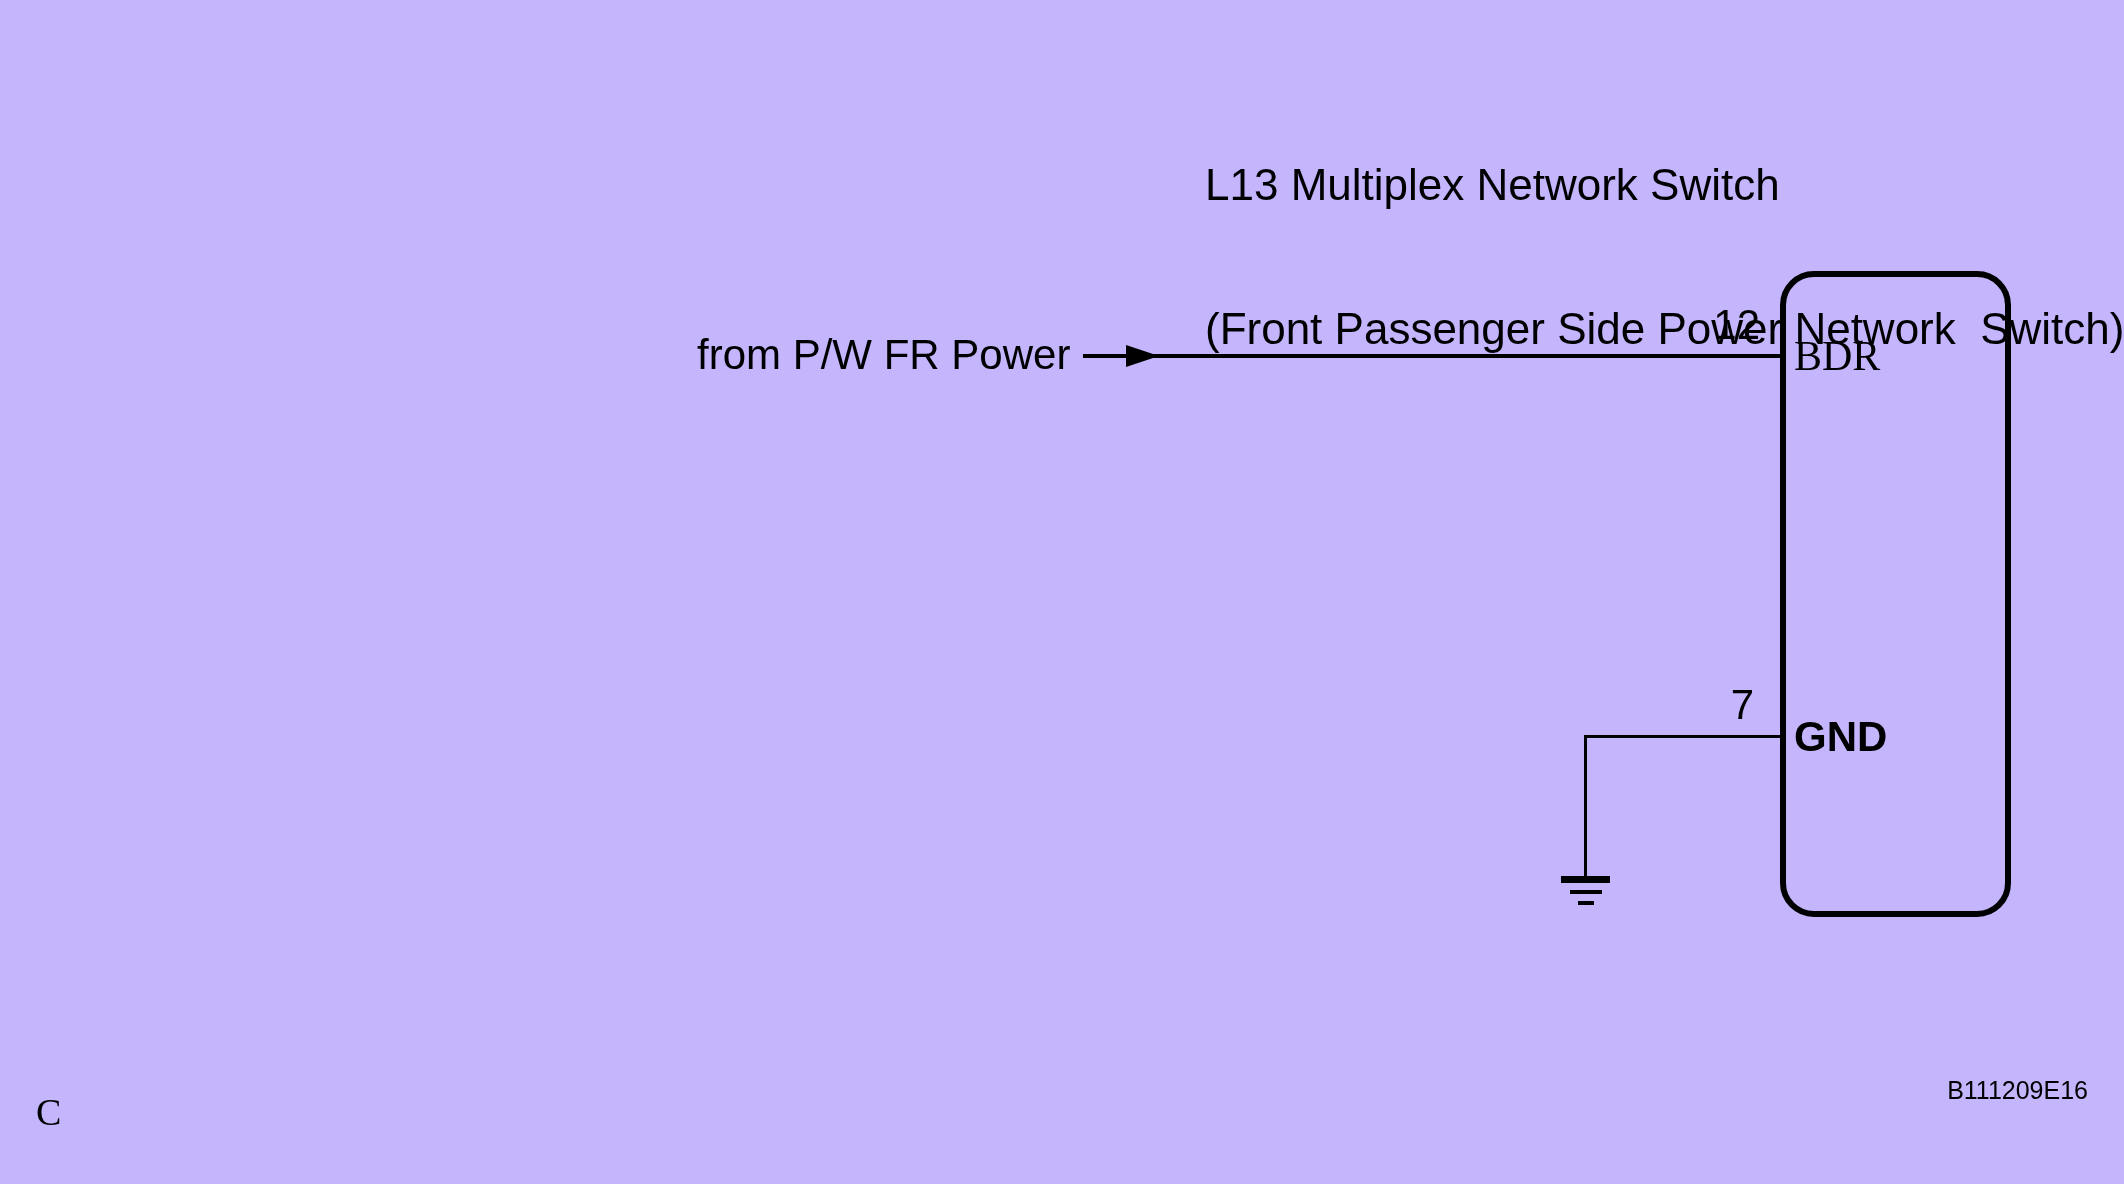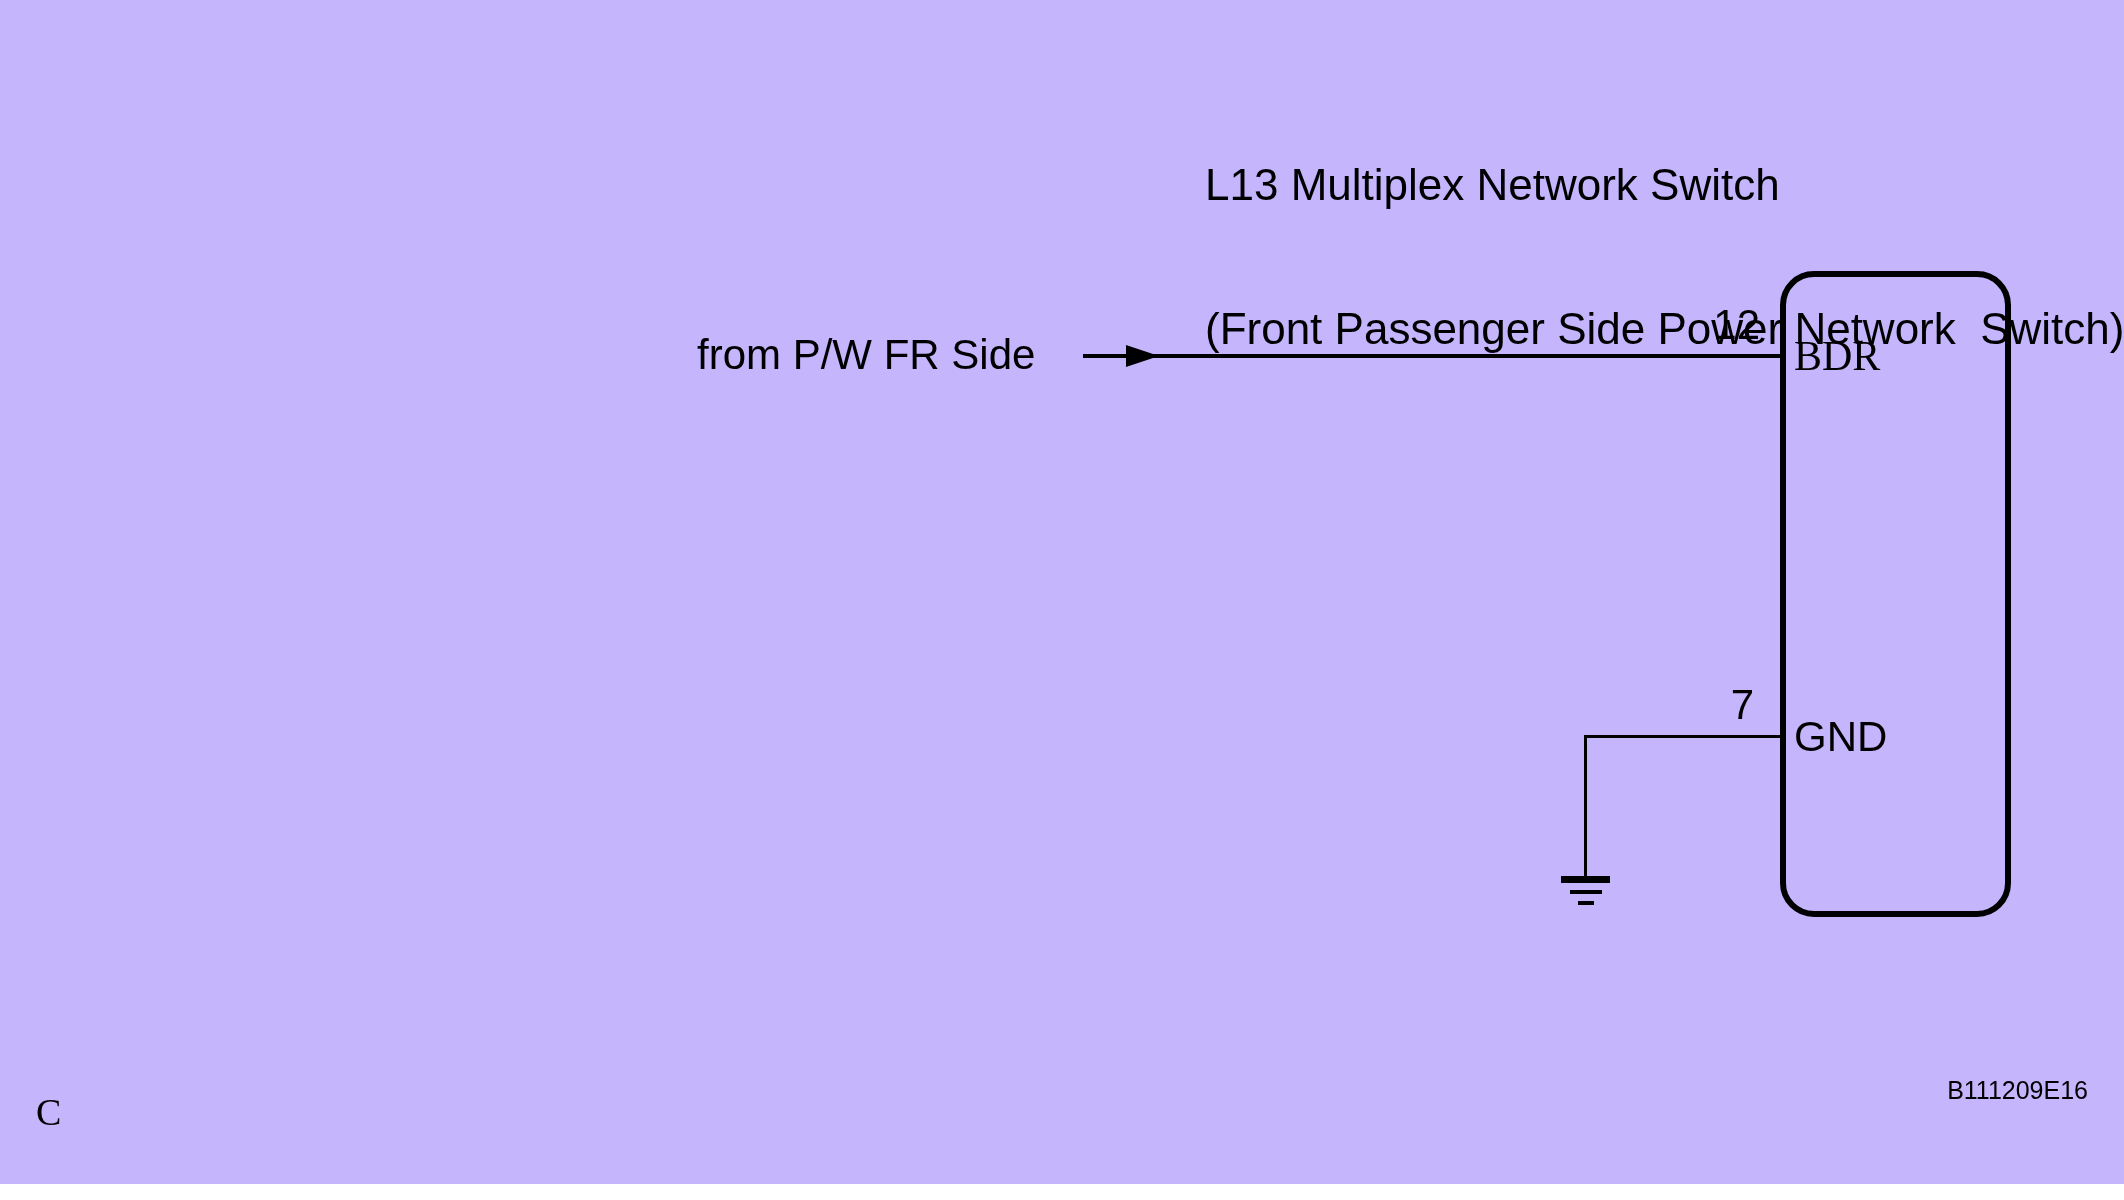--- a/index.html
+++ b/index.html
@@ -93,21 +93,21 @@
   }
   .pin-number-power { left: 1610px; top: 301px; }
   .pin-number-ground { left: 1604px; top: 681px; }
 
   
   .pin-name {
     font-size: 42px;
     line-height: 48px;
   }
   .pin-name-power  { left: 1794px; top: 332px; font-family: Liberation Serif, serif; }
-  .pin-name-ground { left: 1794px; top: 713px; }
+  .pin-name-ground { left: 1794px; top: 713px; font-weight: bold; }
 
   
   .footer-left {
     left: 36px;
     top: 1092px;
     font-family: "Liberation Serif", serif;
     font-size: 38px;
     line-height: 40px;
   }
   .footer-right {
@@ -122,21 +122,21 @@
 </head>
 <body>
 
 <div class="canvas">
 
   <div class="abs title">
     <div>L13 Multiplex Network Switch</div>
     <div>(Front Passenger Side Power Network  Switch)</div>
   </div>
 
-  <div class="abs fuse-label">from P/W FR Side</div>
+  <div class="abs fuse-label">from P/W FR Power</div>
 
   <div class="abs wire wire-power"></div>
   <div class="abs arrowhead"></div>
 
   <div class="abs pin-number pin-number-power">12</div>
 
   <div class="abs component-box"></div>
 
   <div class="abs pin-name pin-name-power">BDR</div>
 

